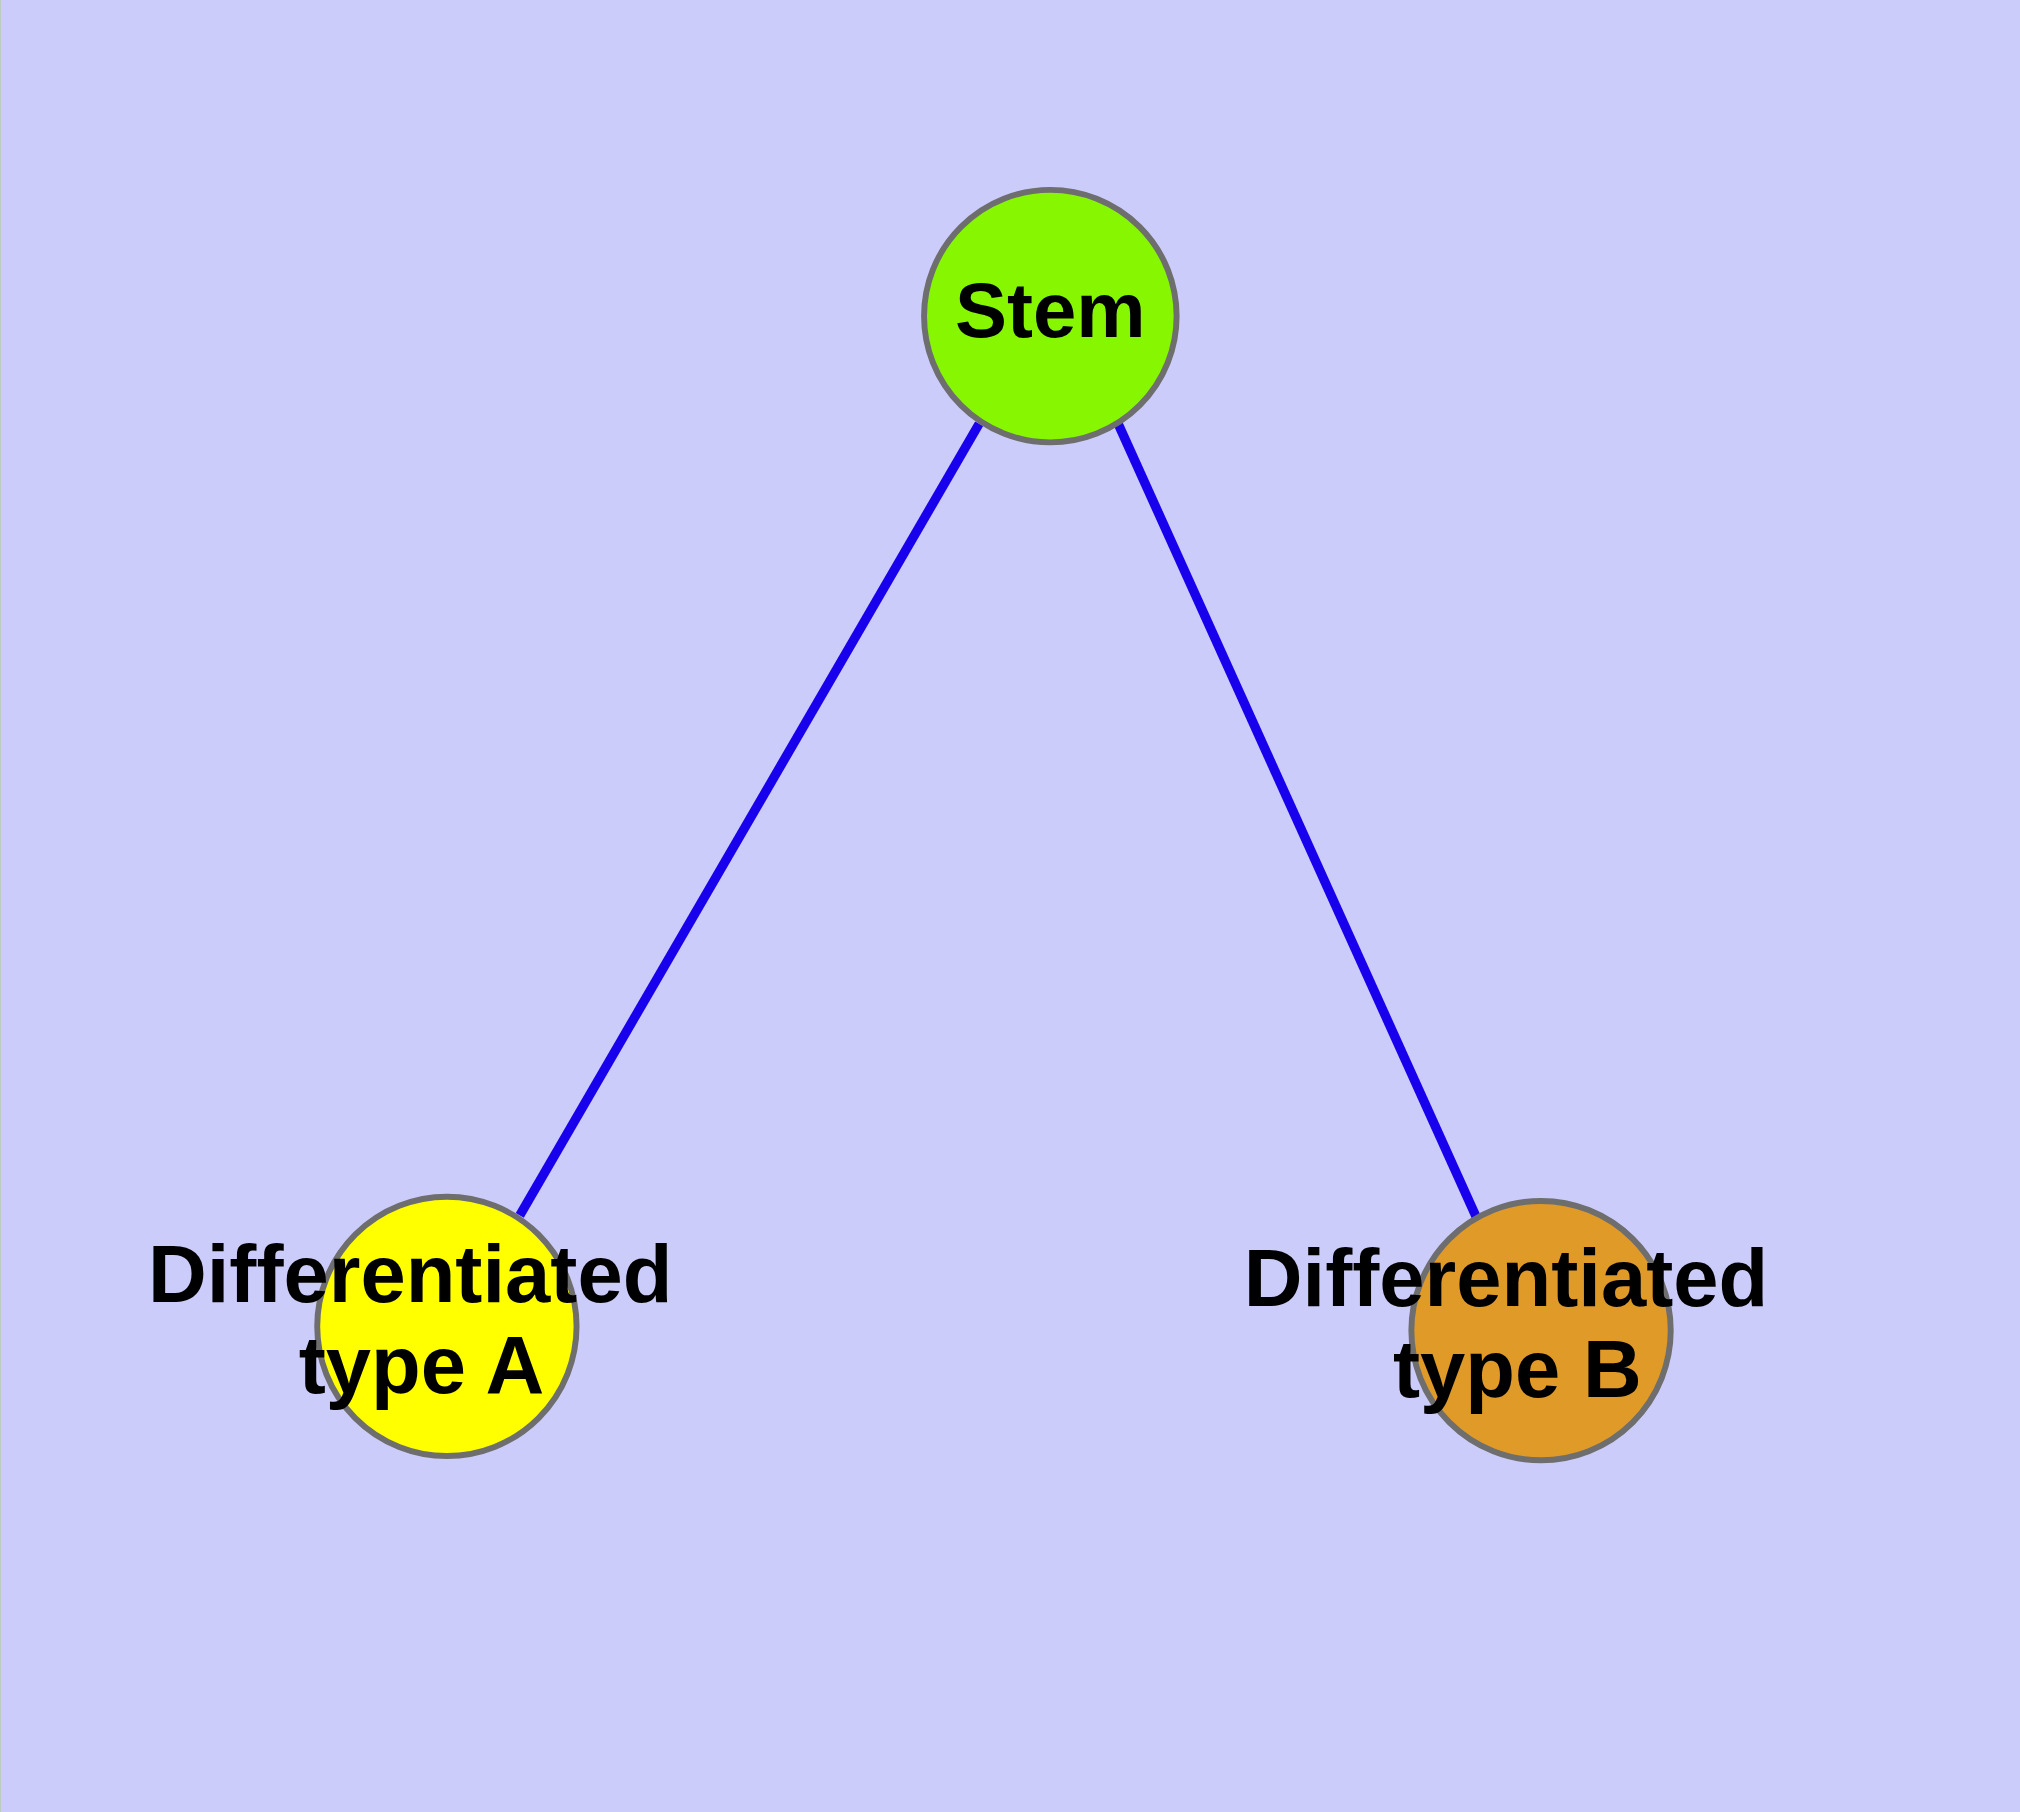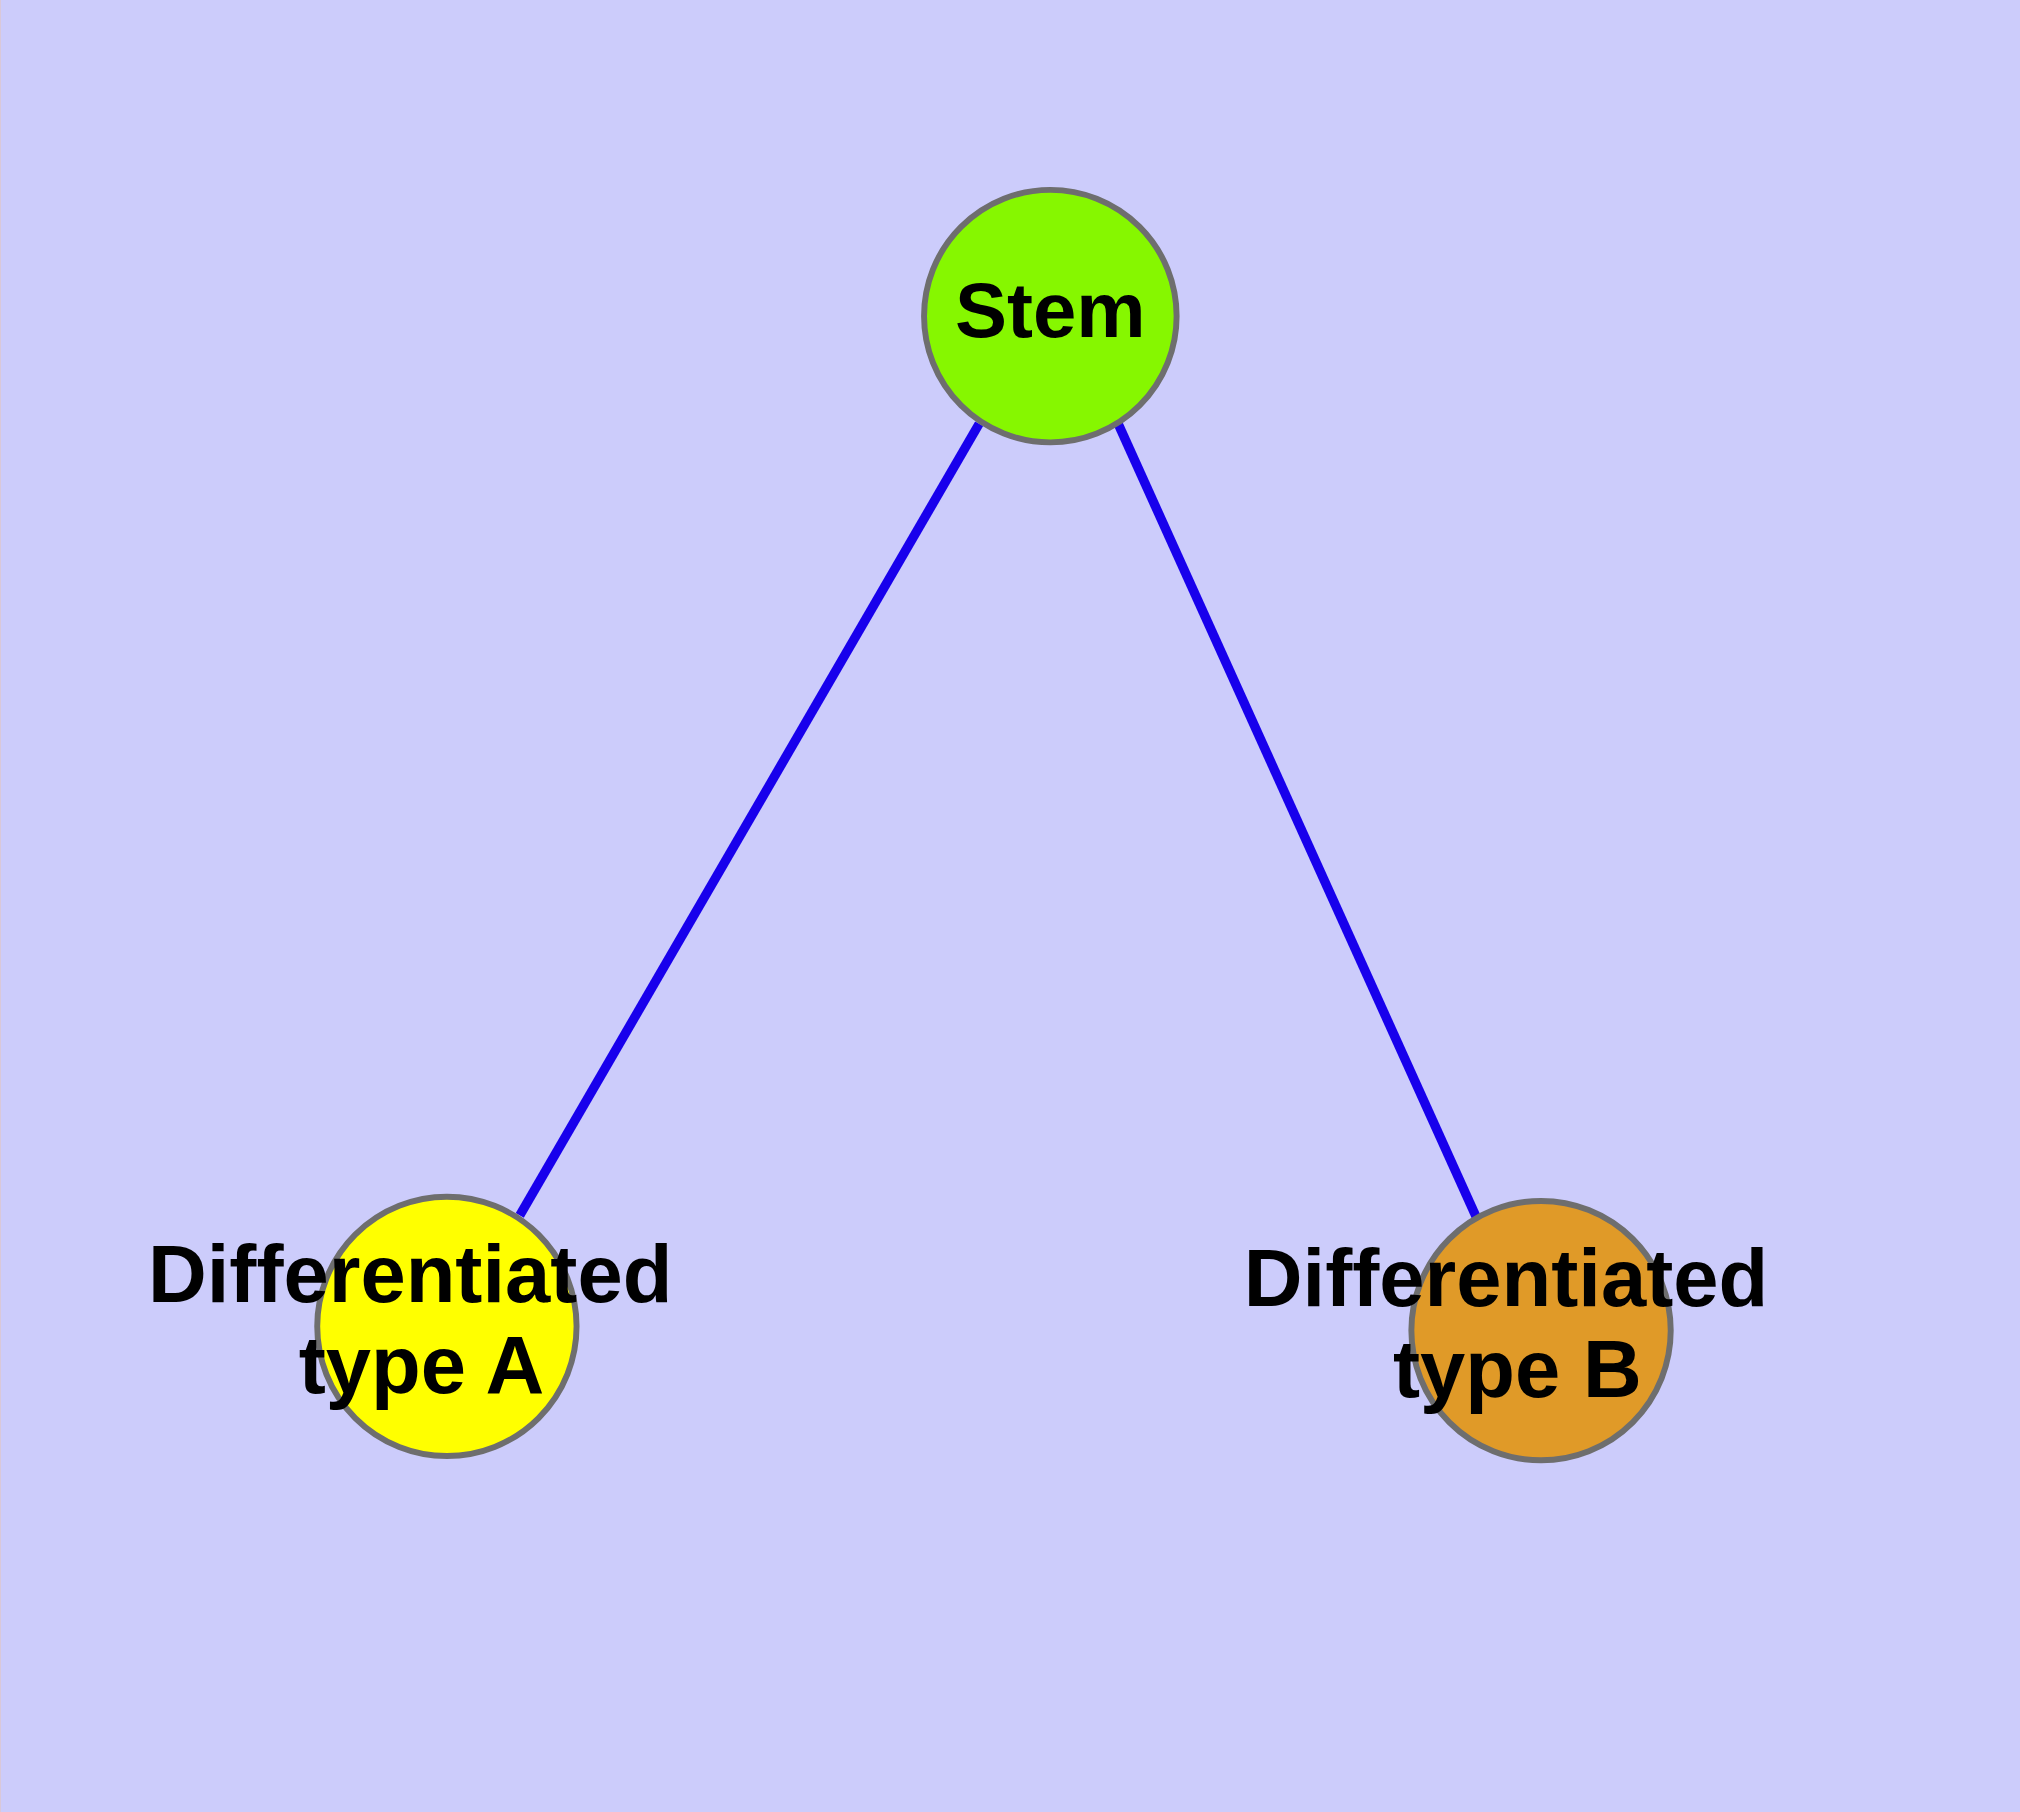--- a/index.html
+++ b/index.html
@@ -4,21 +4,21 @@
 <style>
   html, body {
     margin: 0;
     padding: 0;
     background: #ccccfb;
   }
   #stage {
     position: relative;
     width: 1977px;
     height: 1812px;
-    background: #fdba74;
+    background: #84cc16;
     overflow: hidden;
     font-family: "Liberation Sans", sans-serif;
   }
   #graph-svg {
     position: absolute;
     left: 0;
     top: 0;
     width: 2021px;
     height: 1812px;
     display: block;

